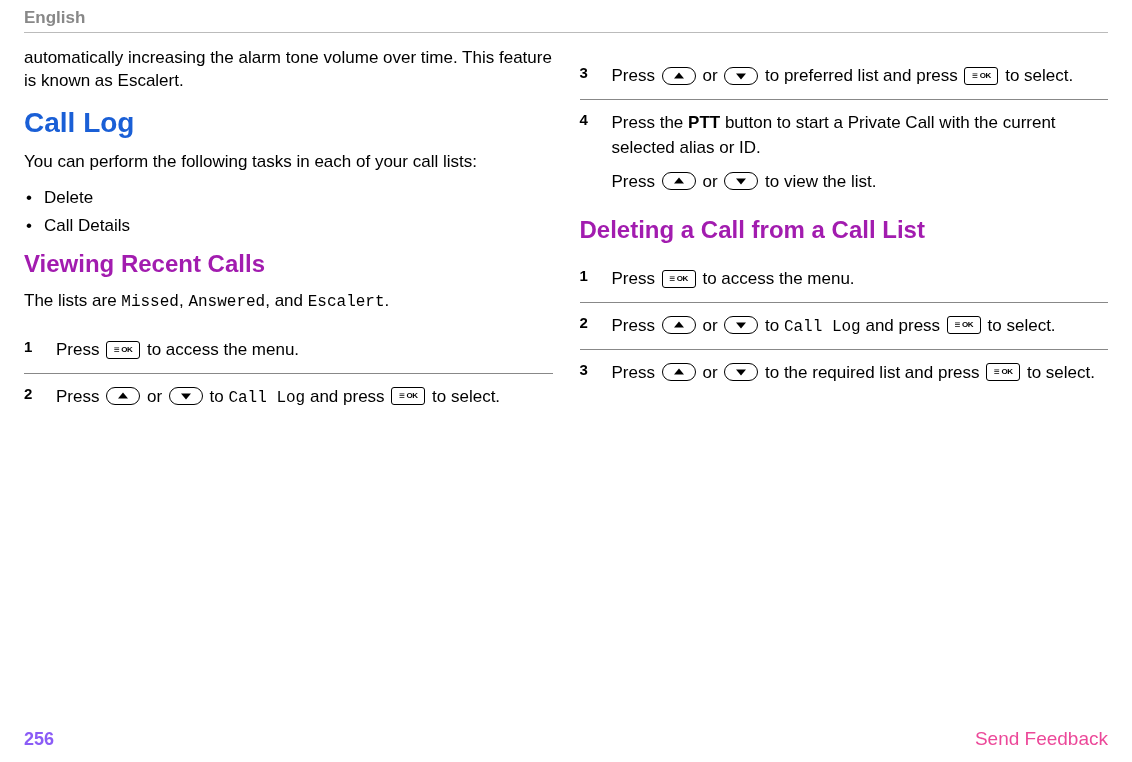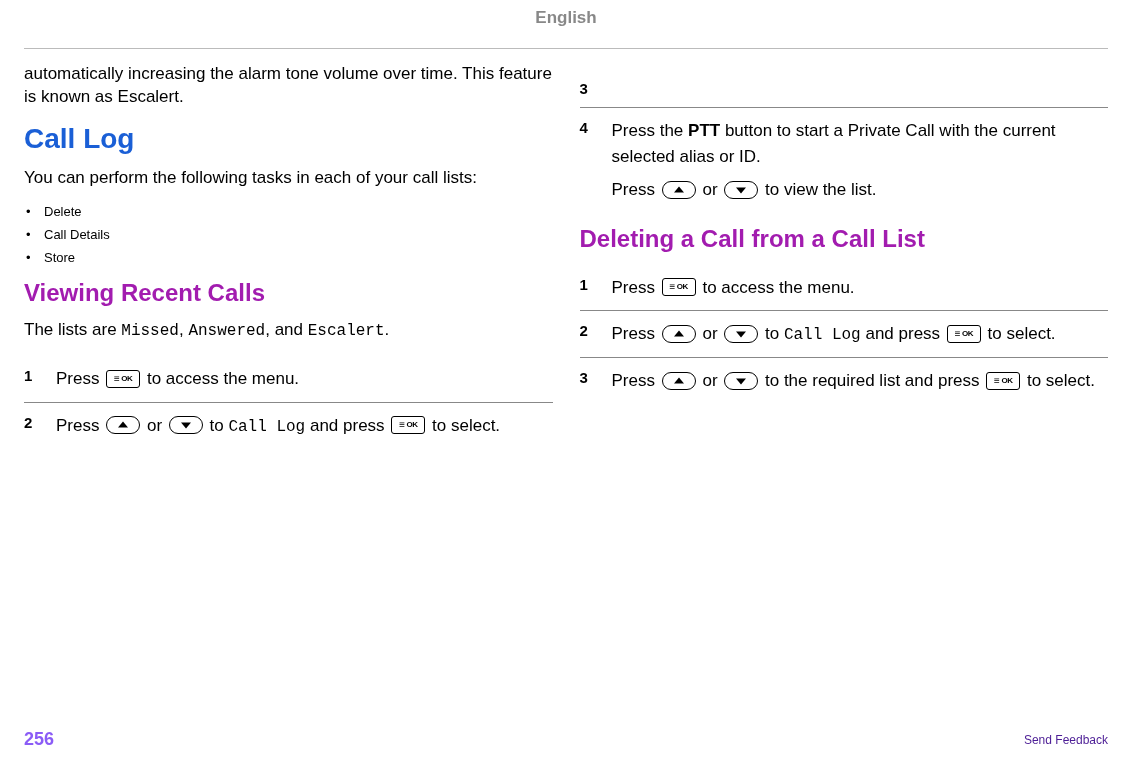--- a/index.html
+++ b/index.html
@@ -19,24 +19,23 @@
     .page {
       padding: 8px 24px 12px 24px;
       display: flex;
       flex-direction: column;
       height: 100%;
     }
     .header {
       color: #888;
       font-weight: bold;
       font-size: 17px;
-      padding-bottom: 20px;
+      padding-bottom: 4px;
       border-bottom: 1px solid #bbb;
       margin-bottom: 14px;
-      text-align: center;
     }
     .columns {
       display: flex;
       gap: 27px;
       flex: 1;
     }
     .col {
       flex: 1;
       min-width: 0;
     }
@@ -57,21 +56,21 @@
       font-size: 24px;
       font-weight: bold;
       margin-top: 12px;
       margin-bottom: 12px;
     }
     ul.bullets {
       list-style: none;
       margin-bottom: 14px;
     }
     ul.bullets li {
-      font-size: 13px;
+      font-size: 17px;
       margin-bottom: 8px;
       padding-left: 20px;
       position: relative;
     }
     ul.bullets li::before {
       content: "•";
       position: absolute;
       left: 2px;
       top: 0;
     }
@@ -173,22 +172,22 @@
       align-items: center;
       padding-top: 12px;
       margin-top: auto;
     }
     .page-num {
       color: #8b5cf6;
       font-weight: bold;
       font-size: 18px;
     }
     .feedback-link {
-      color: #4c1d95;
-      font-size: 12px;
+      color: #ec4899;
+      font-size: 19px;
       text-decoration: none;
       cursor: pointer;
     }
     strong {
       font-weight: bold;
     }
   </style>
 </head>
 <body>
 
@@ -203,21 +202,20 @@
       <p class="para">automatically increasing the alarm tone volume over time. This feature is known as Escalert.</p>
 
       <h2 class="blue-heading">Call Log</h2>
 
 
       <p class="para">You can perform the following tasks in each of your call lists:</p>
 
       <ul class="bullets">
         <li>Delete</li>
         <li>Call Details</li>
-        <li>Store</li>
       </ul>
 
       <h3 class="blue-subheading">Viewing Recent Calls</h3>
 
       <p class="para">
         <span>The lists are </span><span class="mono">Missed</span><span>, </span><span class="mono">Answered</span><span>, and </span><span class="mono">Escalert</span><span>.</span>
       </p>
 
       <div class="step-list">
 
@@ -251,20 +249,29 @@
 
     </div>
 
     <div class="col">
 
       <div class="step-list">
 
         <div class="step">
           <div class="step-num">3</div>
           <div class="step-body">
+            <p>
+              <span>Press </span>
+              <span class="icon-btn up"></span>
+              <span> or </span>
+              <span class="icon-btn down"></span>
+              <span> to preferred list and press </span>
+              <span class="icon-ok">OK</span>
+              <span> to select.</span>
+            </p>
           </div>
         </div>
 
         <div class="step" style="border-bottom:none;">
           <div class="step-num">4</div>
           <div class="step-body">
             <p>
               <span>Press the </span><strong>PTT</strong><span> button to start a Private Call with the current selected alias or ID.</span>
             </p>
             <p>

